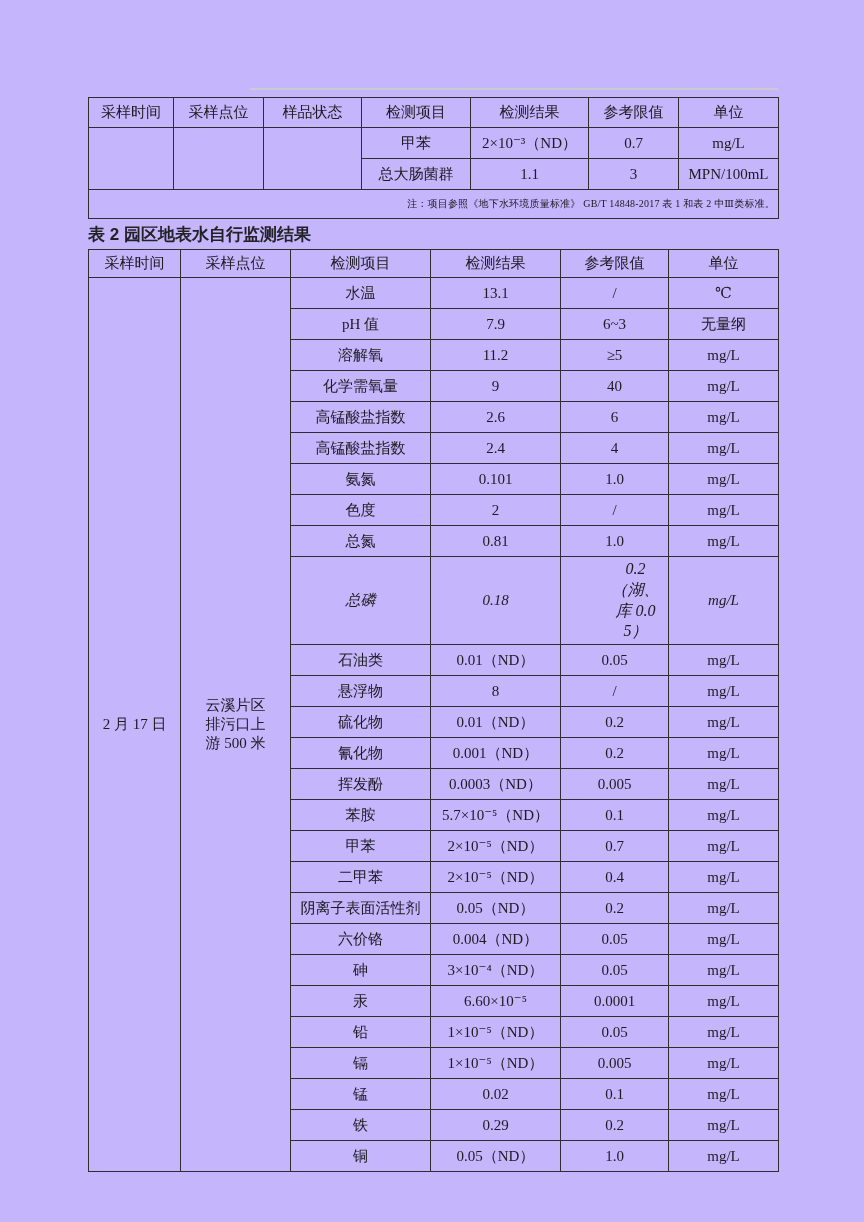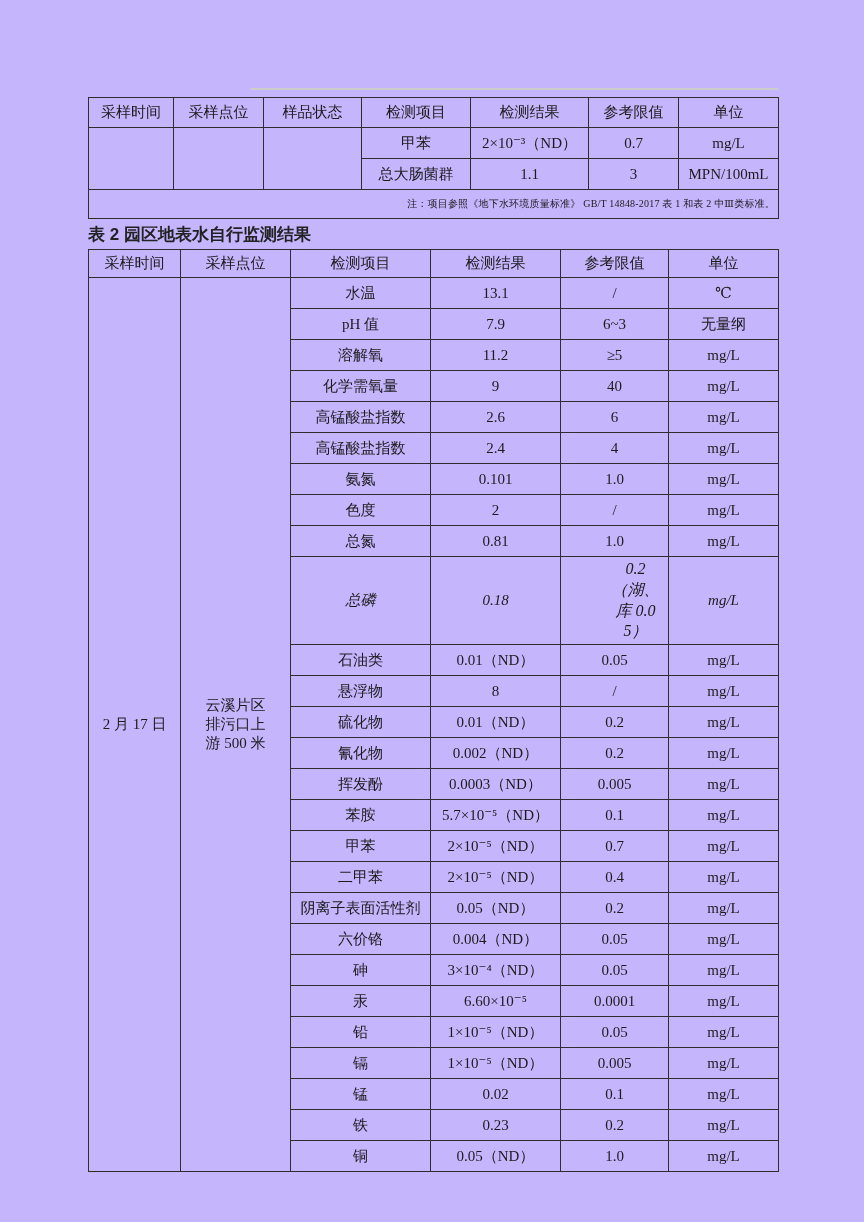--- a/index.html
+++ b/index.html
@@ -186,21 +186,21 @@
             <td>mg/L</td>
           </tr>
           <tr>
             <td>硫化物</td>
             <td>0.01（ND）</td>
             <td>0.2</td>
             <td>mg/L</td>
           </tr>
           <tr>
             <td>氰化物</td>
-            <td>0.002（ND）</td>
+            <td>0.001（ND）</td>
             <td>0.2</td>
             <td>mg/L</td>
           </tr>
           <tr>
             <td>挥发酚</td>
             <td>0.0003（ND）</td>
             <td>0.005</td>
             <td>mg/L</td>
           </tr>
           <tr>
@@ -258,21 +258,21 @@
             <td>mg/L</td>
           </tr>
           <tr>
             <td>锰</td>
             <td>0.02</td>
             <td>0.1</td>
             <td>mg/L</td>
           </tr>
           <tr>
             <td>铁</td>
-            <td>0.23</td>
+            <td>0.29</td>
             <td>0.2</td>
             <td>mg/L</td>
           </tr>
           <tr>
             <td>铜</td>
             <td>0.05（ND）</td>
             <td>1.0</td>
             <td>mg/L</td>
           </tr>
         </tbody>

